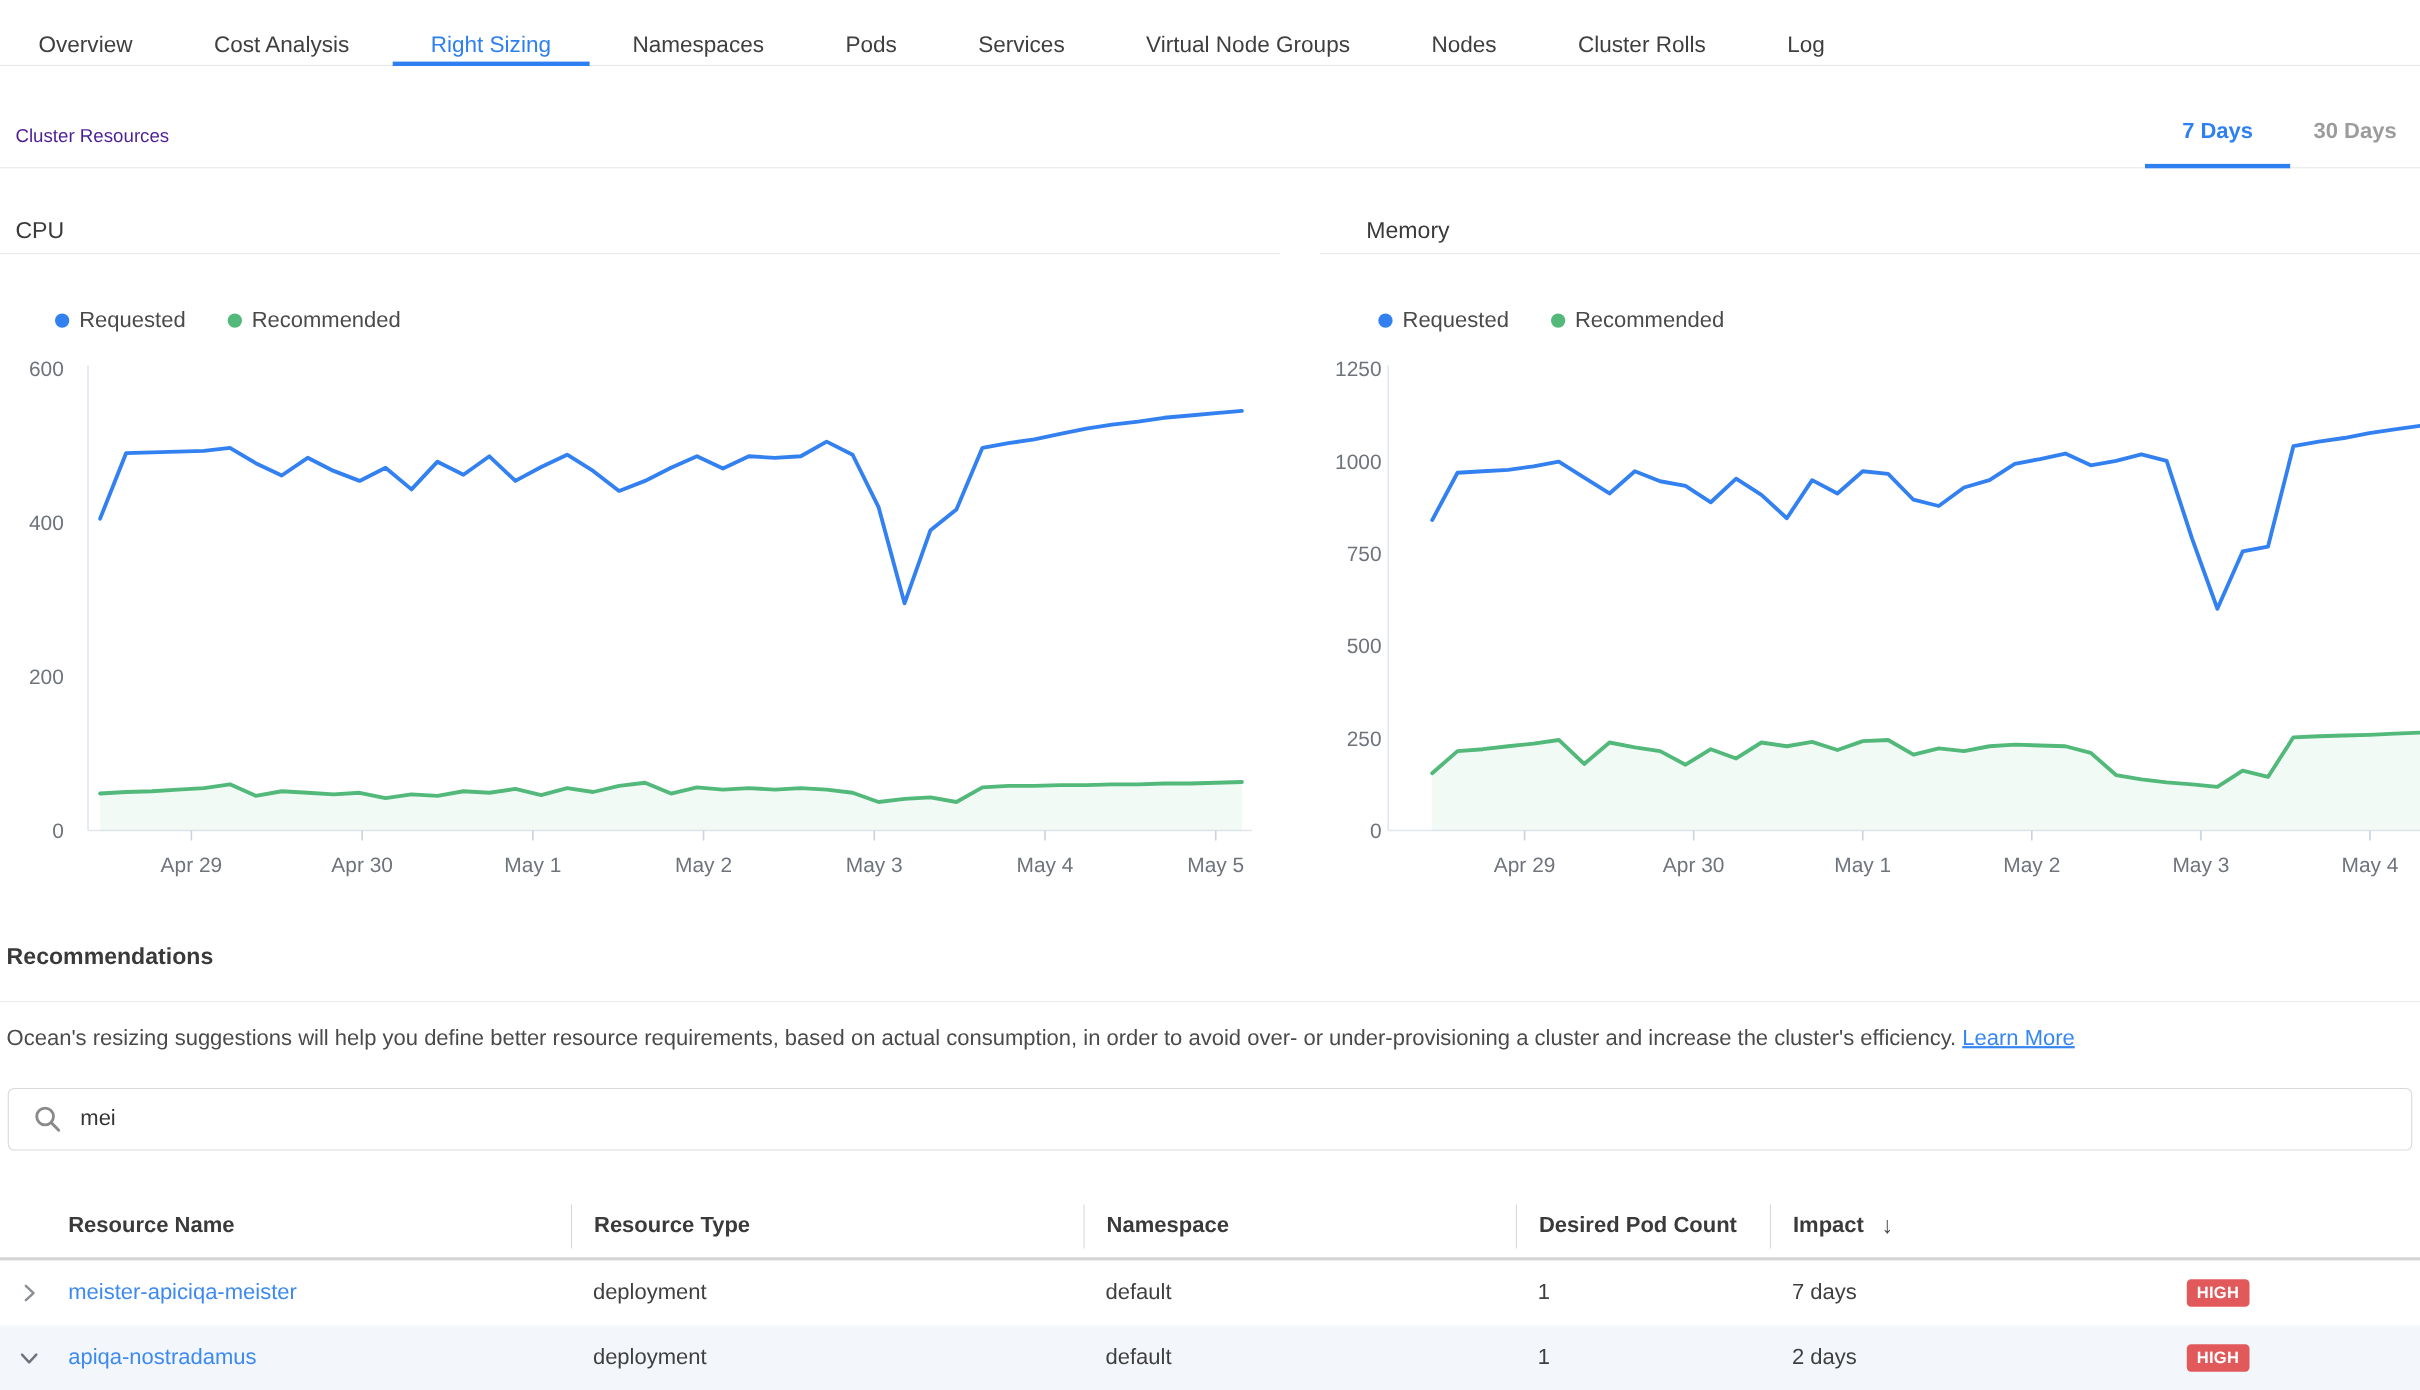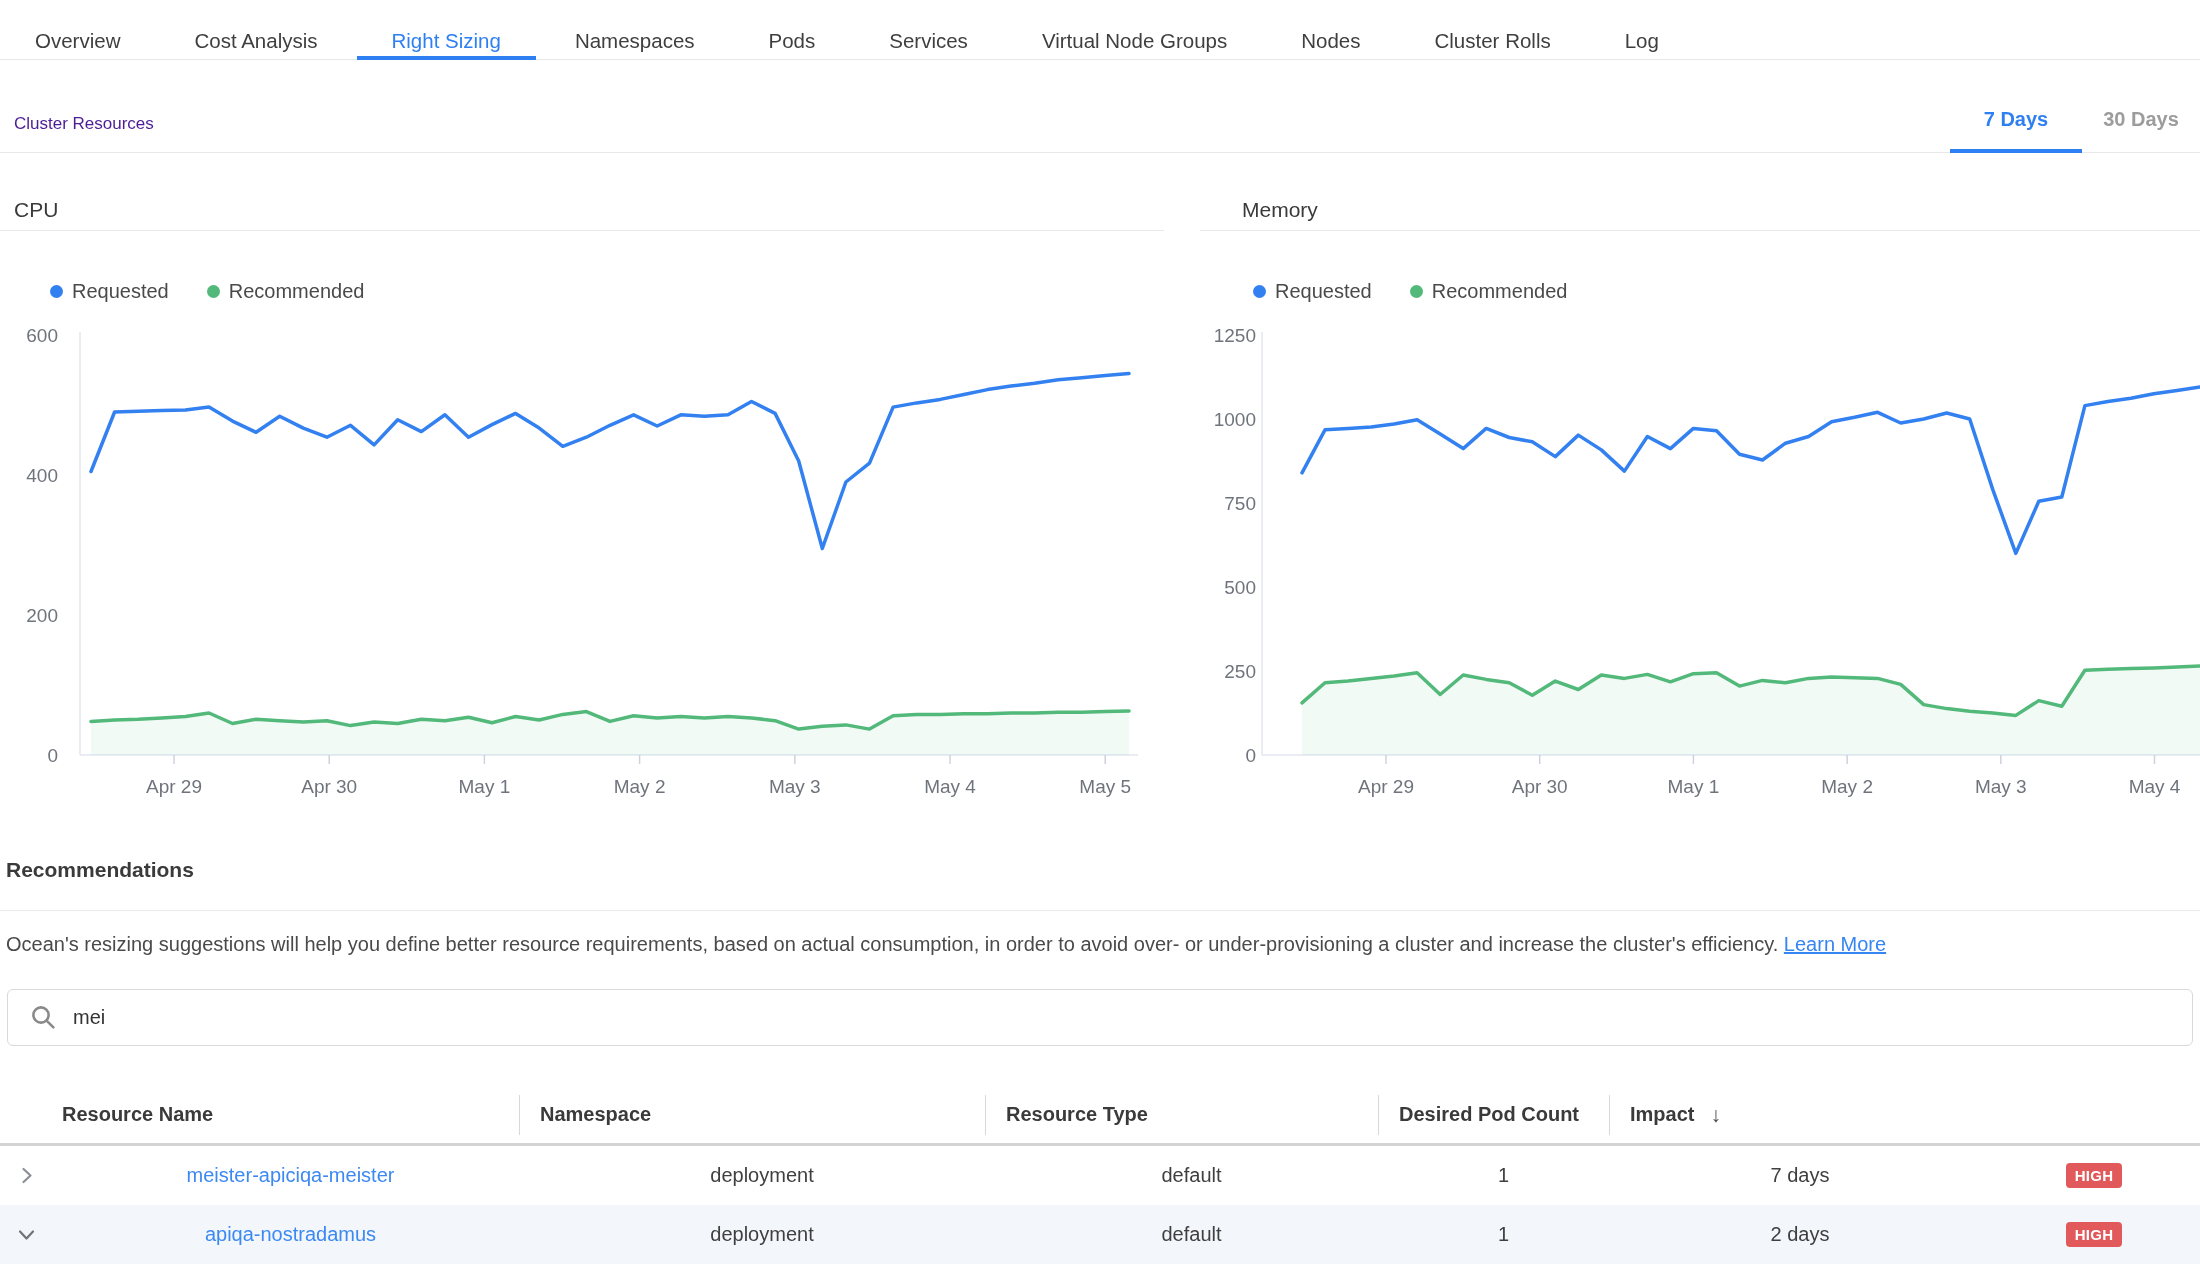--- a/index.html
+++ b/index.html
@@ -50,21 +50,21 @@
   
   .rs-table{position:absolute;top:1086px;left:0;width:2200px;}
   .grid-cols{display:grid;grid-template-columns:52px 467px 466px 393px 231px 362px 229px;}
   .thead{height:60px;border-bottom:3px solid #d4d4d4;box-sizing:border-box;align-items:center;}
   .th{font-size:20px;font-weight:700;color:#3a3a3a;padding-left:20px;height:40px;
       display:flex;align-items:center;box-sizing:border-box;cursor:pointer;}
   .th.sep{border-left:1px solid #d8d8d8;}
   .sort-arrow{margin-left:16px;font-size:21px;color:#4a4a4a;font-weight:400;}
   .row{height:59px;align-items:center;font-size:20px;color:#3f3f3f;background:#fff;}
   .row.alt{background:#f3f6fb;}
-  .cell{padding-left:20px;text-align:center;}
+  .cell{padding-left:20px;}
   .cell-link{color:#3c89f2;cursor:pointer;text-decoration:none;}
   .chev{justify-self:center;display:flex;align-items:center;cursor:pointer;}
   .badge{background:#e2595c;color:#fff;font-size:15px;font-weight:700;padding:4px 9px;
          border-radius:4px;letter-spacing:.3px;display:inline-block;line-height:1.15;}
 </style>
 </head>
 <body>
 
 <nav class="tabbar">
   <div class="tab">Overview</div>
@@ -175,22 +175,22 @@
     <circle cx="11" cy="11" r="7.6" fill="none" stroke="#8a8a8a" stroke-width="2.6"></circle>
     <line x1="16.8" y1="16.8" x2="23.4" y2="23.4" stroke="#8a8a8a" stroke-width="2.6" stroke-linecap="round"></line>
   </svg>
   <input class="search-input" type="text" value="mei" style="">
 </div>
 
 <div class="rs-table">
   <div class="thead grid-cols">
     <div class="th" style="padding-left:0;"></div>
     <div class="th" style="padding-left:10px;">Resource Name</div>
+    <div class="th sep">Resource Type</div>
     <div class="th sep">Namespace</div>
-    <div class="th sep">Resource Type</div>
     <div class="th sep">Desired Pod Count</div>
     <div class="th sep">
       <span>Impact</span>
       <span class="sort-arrow">↓</span>
     </div>
   </div>
 
   <div class="row grid-cols">
     <span class="chev">
       <svg width="19" height="19" viewBox="0 0 19 19">

